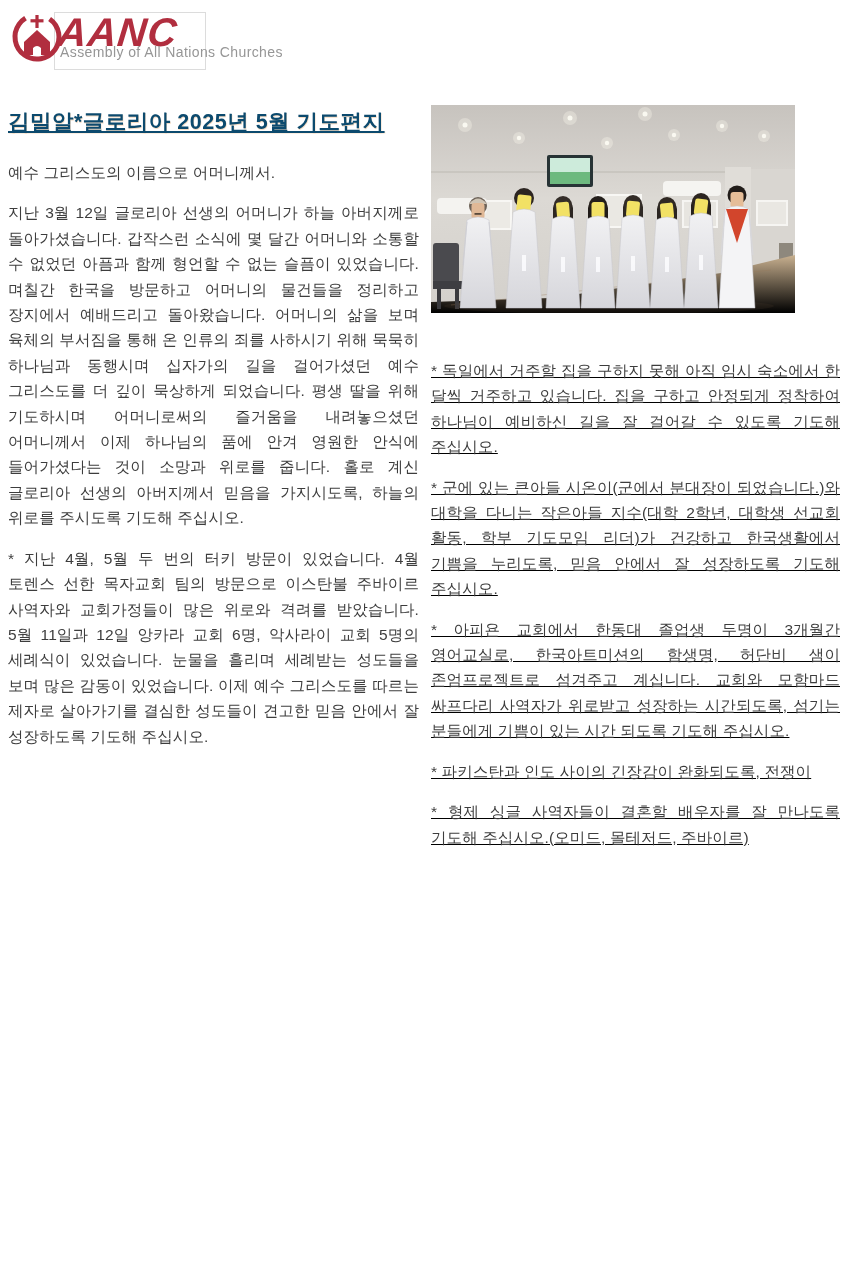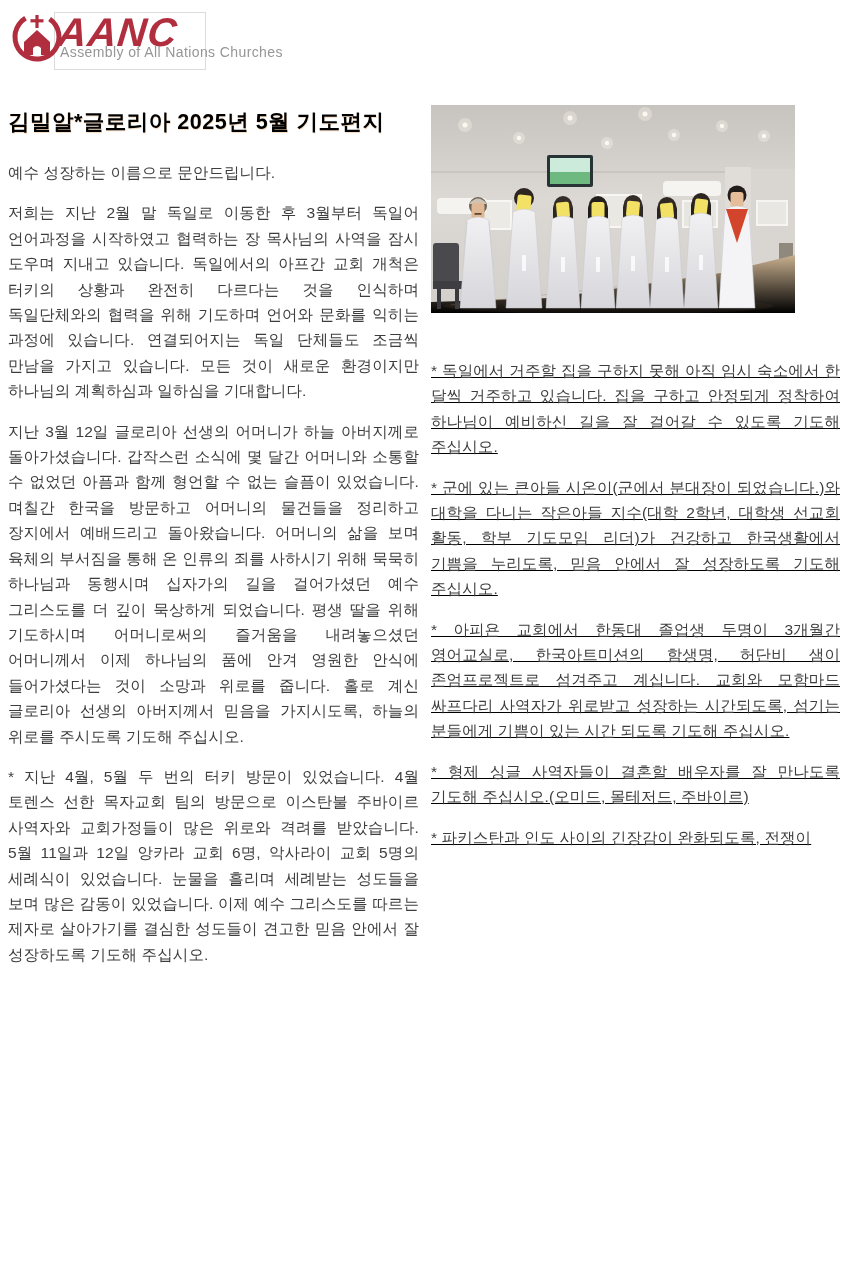--- a/index.html
+++ b/index.html
@@ -16,22 +16,23 @@
     color:#B12E3F;letter-spacing:1px;transform:skewX(-6deg);white-space:nowrap;
   }
   .logo-tagline{
     position:absolute;left:50px;top:38px;font-size:14px;color:#969696;letter-spacing:.4px;white-space:nowrap;text-align:center;
   }
   
   .col{position:absolute;top:105px;}
   .col-left{left:8px;width:411px;}
   .col-right{left:431px;width:409px;top:105px;text-decoration:underline;}
   .letter-title{
-    font-size:21.5px;font-weight:bold;color:#000000;margin:2px 0 24px 0;letter-spacing:.5px;
+    font-size:21.5px;font-weight:bold;color:#0c4a6e;margin:2px 0 24px 0;letter-spacing:.5px;
     text-shadow:.5px .5px 0 #f6ddc4;
+    text-decoration:underline;
   }
   p.body{
     font-size:15.5px;line-height:1.64;color:#3d3d3d;text-align:justify;word-break:keep-all;
     margin:0 0 15px 0;letter-spacing:.1px;
   }
   .photo-box{width:364px;height:208px;margin:0 0 45px 0;overflow:hidden;background:#d6d3ce;}
   .green-heading{
     font-size:23px;font-weight:bold;margin:8px 0 20px 0;letter-spacing:1px;
     color:#a9dcab;-webkit-text-stroke:1.1px #44a74f;
     text-shadow:2px 2px 1px #b9b9b9;white-space:nowrap;
@@ -49,22 +50,21 @@
     <path d="M27 22 L40 34 L40 47 L14 47 L14 34 Z" fill="#B12E3F"></path>
     <path d="M23 47 L23 40 Q27 36 31 40 L31 47 Z" fill="#ffffff"></path>
   </svg>
   <div class="logo-acronym">AANC</div>
   <div class="logo-tagline">Assembly of All  Nations Churches</div>
 </header>
 
 <main>
   <section class="col col-left">
     <h1 class="letter-title">김밀알*글로리아 2025년 5월 기도편지</h1>
-    <p class="body">예수 성장하는 이름으로 문안드립니다.</p>
-    <p class="body">저희는 지난 2월 말 독일로 이동한 후 3월부터 독일어 언어과정을 시작하였고 협력하는 장 목사님의 사역을 잠시 도우며 지내고 있습니다. 독일에서의 아프간 교회 개척은 터키의 상황과 완전히 다르다는 것을 인식하며 독일단체와의 협력을 위해 기도하며 언어와 문화를 익히는 과정에 있습니다. 연결되어지는 독일 단체들도 조금씩 만남을 가지고 있습니다. 모든 것이 새로운 환경이지만 하나님의 계획하심과 일하심을 기대합니다.</p>
+    <p class="body">예수 그리스도의 이름으로 어머니께서.</p>
     <p class="body">지난 3월 12일 글로리아 선생의 어머니가 하늘 아버지께로 돌아가셨습니다. 갑작스런 소식에 몇 달간 어머니와 소통할 수 없었던 아픔과 함께 형언할 수 없는 슬픔이 있었습니다. 며칠간 한국을 방문하고 어머니의 물건들을 정리하고 장지에서 예배드리고 돌아왔습니다. 어머니의 삶을 보며 육체의 부서짐을 통해 온 인류의 죄를 사하시기 위해 묵묵히 하나님과 동행시며 십자가의 길을 걸어가셨던 예수 그리스도를 더 깊이 묵상하게 되었습니다. 평생 딸을 위해 기도하시며 어머니로써의 즐거움을 내려놓으셨던 어머니께서 이제 하나님의 품에 안겨 영원한 안식에 들어가셨다는 것이 소망과 위로를 줍니다. 홀로 계신 글로리아 선생의 아버지께서 믿음을 가지시도록, 하늘의 위로를 주시도록 기도해 주십시오.</p>
     <p class="body">* 지난 4월, 5월 두 번의 터키 방문이 있었습니다. 4월 토렌스 선한 목자교회 팀의 방문으로 이스탄불 주바이르 사역자와 교회가정들이 많은 위로와 격려를 받았습니다. 5월 11일과 12일 앙카라 교회 6명, 악사라이 교회 5명의 세례식이 있었습니다. 눈물을 흘리며 세례받는 성도들을 보며 많은 감동이 있었습니다. 이제 예수 그리스도를 따르는 제자로 살아가기를 결심한 성도들이 견고한 믿음 안에서 잘 성장하도록 기도해 주십시오.</p>
   </section>
 
   <section class="col col-right">
     <div class="photo-box">
       <svg width="364" height="208" viewBox="0 0 364 208">
         <defs>
           <linearGradient id="wallG" x1="0" y1="0" x2="0" y2="1">
             <stop offset="0" stop-color="#c7c3be"></stop>
@@ -186,16 +186,16 @@
           <path d="M318,106 L322,150" stroke="#d8d8dd" stroke-width="1" fill="none"></path>
         </g>
       </svg>
     </div>
 
     <p class="body">* 독일에서 거주할 집을 구하지 못해 아직 임시 숙소에서 한 달씩 거주하고 있습니다. 집을 구하고 안정되게 정착하여 하나님이 예비하신 길을 잘 걸어갈 수 있도록 기도해 주십시오.</p>
     <p class="body">* 군에 있는 큰아들 시온이(군에서 분대장이 되었습니다.)와 대학을 다니는 작은아들 지수(대학 2학년, 대학생 선교회 활동, 학부 기도모임 리더)가 건강하고 한국생활에서 기쁨을 누리도록, 믿음 안에서 잘 성장하도록 기도해 주십시오.</p>
 
 
     <p class="body">* 아피욘 교회에서 한동대 졸업생 두명이 3개월간 영어교실로, 한국아트미션의 함생명, 허단비 샘이 존엄프로젝트로 섬겨주고 계십니다. 교회와 모함마드 싸프다리 사역자가 위로받고 성장하는 시간되도록, 섬기는 분들에게 기쁨이 있는 시간 되도록 기도해 주십시오.</p>
+    <p class="body">* 파키스탄과 인도 사이의 긴장감이 완화되도록, 전쟁이</p>
     <p class="body">* 형제 싱글 사역자들이 결혼할 배우자를 잘 만나도록 기도해 주십시오.(오미드, 몰테저드, 주바이르)</p>
-    <p class="body">* 파키스탄과 인도 사이의 긴장감이 완화되도록, 전쟁이</p>
   </section>
 </main>
 
 </body></html>

